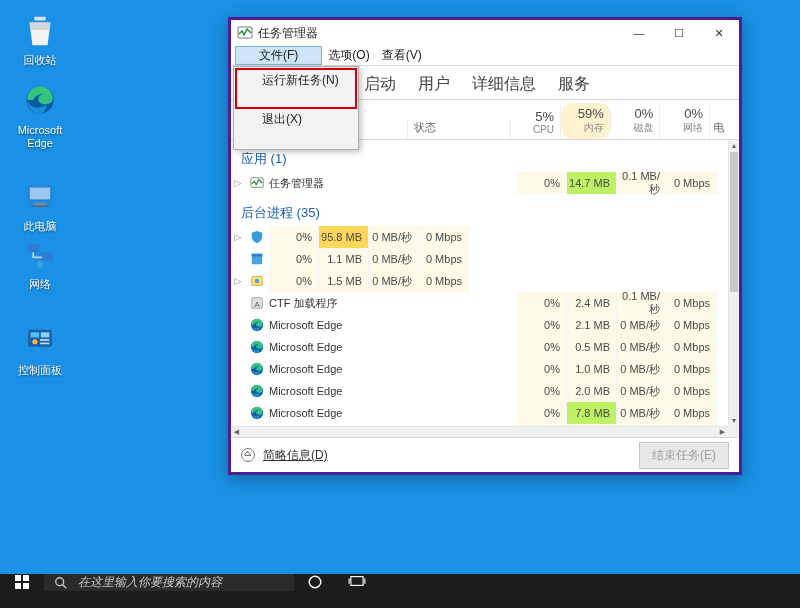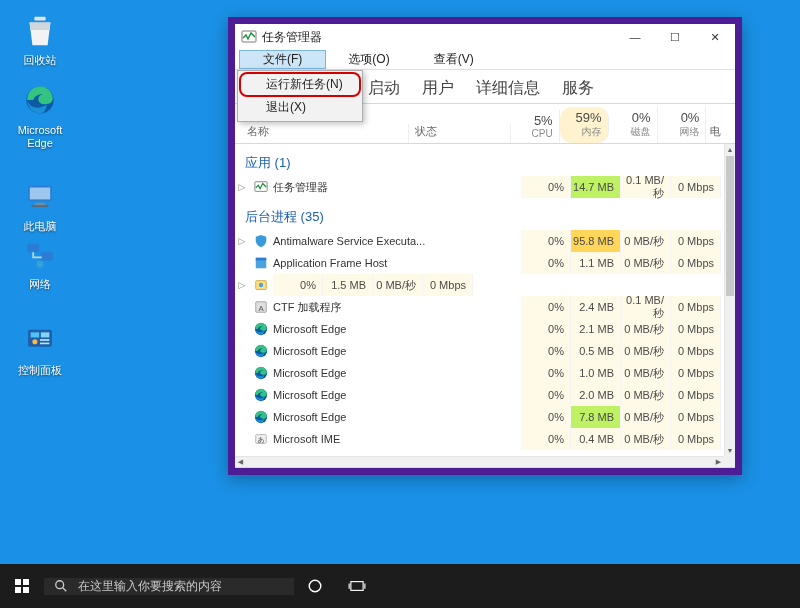--- a/index.html
+++ b/index.html
@@ -30,21 +30,21 @@
     font-size: 28px;
   }
   .desktop-icon .label { text-shadow: 0 1px 2px rgba(0,0,0,.6); line-height: 13px; }
 
   
   .window {
     position: absolute;
     left: 228px; top: 17px;
     width: 514px; height: 458px;
     background: #fff;
-    border: 7px solid #4c1d95;
+    border: 3px solid #4c1d95;
     box-shadow: 0 4px 16px rgba(0,0,0,.3);
     display: flex; flex-direction: column;
   }
   .titlebar {
     height: 26px;
     display: flex; align-items: center;
     background: #fff;
     padding-left: 6px;
   }
   .titlebar .app-icon { width: 16px; height: 16px; margin-right: 5px; }
@@ -57,38 +57,37 @@
 
   .menubar {
     height: 20px;
     display: flex; align-items: center;
     border-bottom: 1px solid #e0e0e0;
     padding: 0 4px;
     font-size: 12px;
     color: #222;
     position: relative;
   }
-  .menubar .mitem { padding: 1px 22px; }
+  .menubar .mitem { padding: 1px 6px; }
   .menubar .mitem.open { background: #cde6f7; border: 1px solid #7ab6e0; padding: 0 23px; }
 
   .file-menu {
     position: absolute;
     left: 2px; top: 20px;
     width: 126px;
     background: #f2f2f2;
     border: 1px solid #adadad;
     box-shadow: 2px 2px 6px rgba(0,0,0,.25);
     z-index: 10;
     padding: 2px;
     font-size: 12px;
   }
   .file-menu .mrow {
-    padding: 3px 8px 3px 26px;
+    padding: 3px 8px 19px 26px;
     color: #222;
-    border-radius: 7px;
   }
   .file-menu .mrow.highlight {
     outline: 2px solid #d40000;
     outline-offset: -1px;
   }
 
   .tabs {
     display: flex;
     align-items: flex-end;
     border-bottom: 1px solid #d8d8d8;
@@ -259,24 +258,25 @@
     border: 1px solid #c8c8c8;
     color: #a0a0a0;
     padding: 4px 12px;
     font-size: 12px;
   }
 
   
   .taskbar {
     position: absolute;
     left: 0; right: 0; bottom: 0;
-    height: 44px;
+    height: 34px;
     background: #1c1c1c;
     display: flex;
-    align-items: center;
+    align-items: flex-start;
+    font-style: italic;
   }
   .taskbar .start {
     width: 44px;
     display: flex; align-items: center; justify-content: center;
   }
   .taskbar .search {
     background: #2a2a2a;
     flex: 0 0 250px;
     display: flex;
     align-items: center;
@@ -435,35 +435,33 @@
     <span class="cell heat-1">0 Mbps</span>
   </div>
         <div class="group-head">后台进程 (35)</div>
         <div class="prow">
     <span class="expand">▷</span>
     <span class="picon">
             <svg viewBox="0 0 16 16" width="14" height="14">
               <path d="M8 1l6 2v4c0 4-3 7-6 8-3-1-6-4-6-8V3z" fill="#3a9bdc"></path>
             </svg>
           </span>
-    <span class="pname">Antimalware Service Executa...</span>
     <span class="cell heat-1">0%</span>
     <span class="cell heat-4">95.8 MB</span>
     <span class="cell heat-1">0 MB/秒</span>
     <span class="cell heat-1">0 Mbps</span>
   </div>
         <div class="prow">
     <span class="expand"></span>
     <span class="picon">
             <svg viewBox="0 0 16 16" width="14" height="14">
               <rect x="2" y="2" width="12" height="12" rx="1" fill="#4aa3df"></rect>
               <rect x="2" y="2" width="12" height="3" fill="#2b7cd3"></rect>
             </svg>
           </span>
-    <span class="pname">Application Frame Host</span>
     <span class="cell heat-1">0%</span>
     <span class="cell heat-1">1.1 MB</span>
     <span class="cell heat-1">0 MB/秒</span>
     <span class="cell heat-1">0 Mbps</span>
   </div>
         <div class="prow">
     <span class="expand">▷</span>
     <span class="picon">
             <svg viewBox="0 0 16 16" width="14" height="14">
               <rect x="2" y="3" width="12" height="10" rx="1" fill="#ffe082" stroke="#caa53d"></rect>
@@ -584,20 +582,26 @@
       <div class="thumb"></div>
       <div class="arrow down">▼</div>
     </div>
     <div class="hscroll">
       <div class="arrow l">◀</div>
       <div class="arrow r">▶</div>
     </div>
     <div class="corner"></div>
   </div>
 
+  <div class="footer">
+    <span class="ring"></span>
+    <span class="fewer">简略信息(D)</span>
+    <span class="spacer"></span>
+    <button class="endbtn">结束任务(E)</button>
+  </div>
 </div>
 
 <div class="taskbar">
   <div class="start">
     <svg viewBox="0 0 16 16" width="16" height="16">
       <rect x="1" y="1" width="6" height="6" fill="#fff"></rect>
         <rect x="9" y="1" width="6" height="6" fill="#fff"></rect>
       <rect x="1" y="9" width="6" height="6" fill="#fff"></rect>
         <rect x="9" y="9" width="6" height="6" fill="#fff"></rect>
     </svg>

